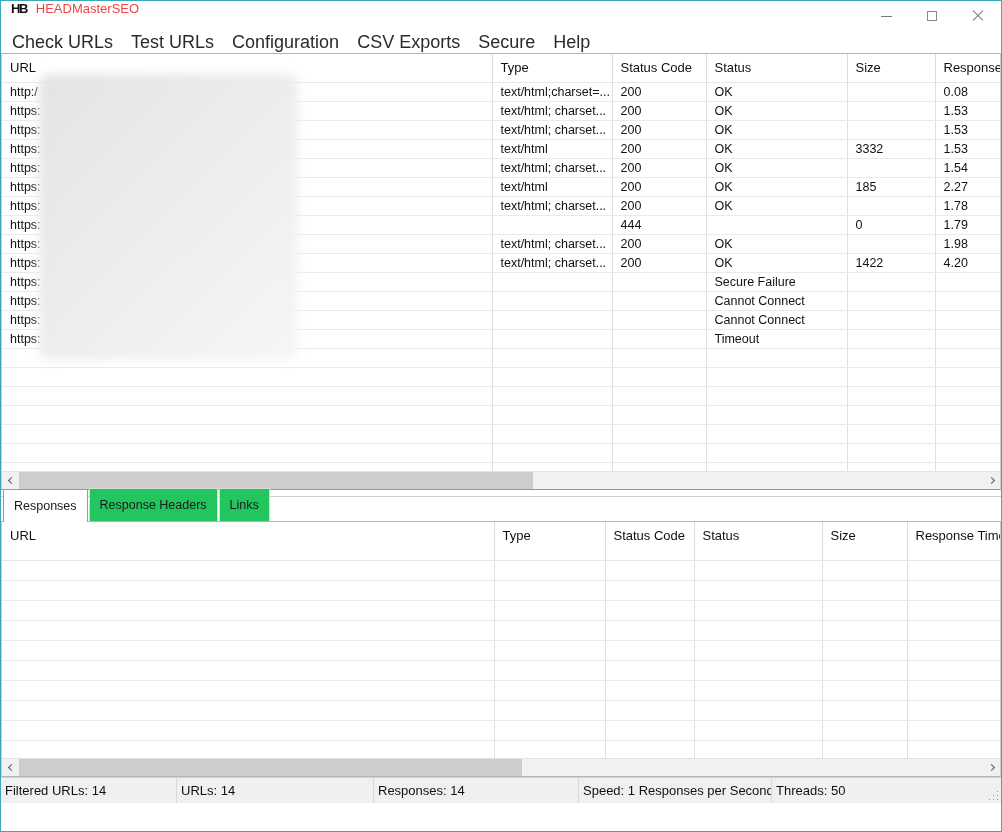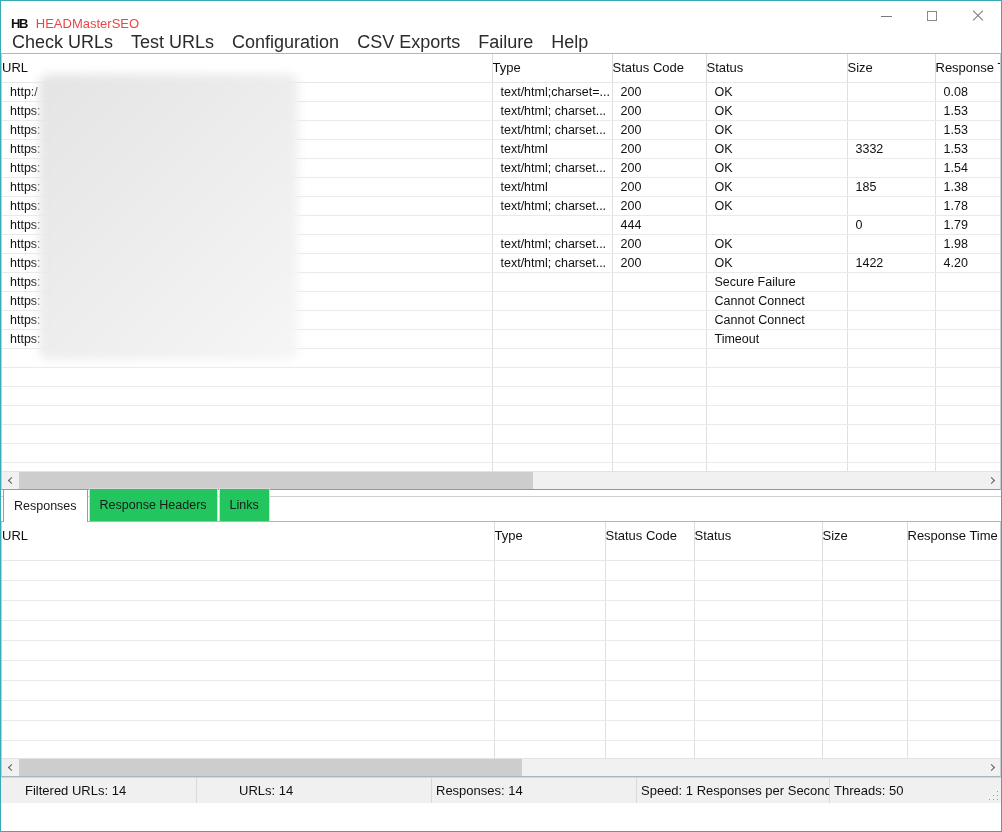--- a/index.html
+++ b/index.html
@@ -6,21 +6,21 @@
   html,body { background:#4a4a4a; }
   body { font-family:"Liberation Sans","DejaVu Sans",sans-serif; }
 
   .window{
     position:relative; width:1002px; height:832px; background:#fff;
     border:1px solid #3aaab8; overflow:hidden;
     font-size:13px; color:#1a1a1a;
   }
 
   
-  .titlebar{ height:30px; display:flex; align-items:flex-end; background:#fff; }
+  .titlebar{ height:30px; display:flex; align-items:flex-start; background:#fff; }
   .app-icon{ margin-left:10px; font-weight:800; font-size:13px; letter-spacing:-1.5px; color:#111; }
   .win-title{ margin-left:9px; color:#ef4444; font-size:13px; }
   .win-controls{ margin-left:auto; display:flex; height:30px; }
   .win-btn{ width:46px; height:30px; display:flex; align-items:center; justify-content:center; }
   .glyph-min{ width:11px; height:1px; background:#7a7a7a; display:block; }
   .glyph-max{ width:10px; height:10px; border:1px solid #8a8a8a; display:block; }
   .glyph-close{ position:relative; width:12px; height:12px; display:block; }
   .glyph-close::before,.glyph-close::after{
     content:""; position:absolute; left:-1px; top:5px; width:14px; height:1px; background:#7a7a7a;
   }
@@ -48,21 +48,21 @@
   .btn-abort{ width:96px; margin-left:2px; background:#d2d2d2; border:1px solid #c2c2c2; color:#8d8d8d; }
   .btn-clear{ width:97px; margin-left:3px; background:#f1f1f1; border:2px solid #2f2f2f; color:#000; }
 
   
   .listview{ position:relative; background:#fff; overflow:hidden; border:1px solid #a9b7be; border-left-color:#c4cdd2; border-right-color:#c4cdd2; }
   .lv-top{ height:437px; border-bottom:1px solid #8d989f; }
   .lv-bottom{ height:256px; }
   .lv-table{ width:100%; border-collapse:collapse; table-layout:fixed; }
   .lv-table th{
     text-align:left; font-weight:400; font-size:13px; color:#111;
-    padding:0 0 0 0; border-right:1px solid #dcdcdc; border-bottom:1px solid #e4e8eb;
+    padding:0 0 0 8px; border-right:1px solid #dcdcdc; border-bottom:1px solid #e4e8eb;
     overflow:hidden; white-space:nowrap;
   }
   .lv-top .lv-table th{ height:28px; }
   .lv-bottom .lv-table th{ height:38px; vertical-align:top; padding-top:6px; }
   .lv-table td{
     font-size:12.5px; color:#111; padding:0 0 0 8px;
     border-right:1px solid #e0e0e0; border-bottom:1px solid #e8ebee;
     overflow:hidden; white-space:nowrap;
   }
   .lv-top .lv-table td{ height:19px; }
@@ -96,21 +96,21 @@
     margin-bottom:-1px; position:relative; z-index:3;
   }
   .tab.inactive{ height:32px; background:#22c55e; border:1px solid #d9d9d9; border-bottom:none; margin-left:1px; }
 
   
   .statusbar{
     height:26px; background:#f0f0f0; border-top:1px solid #d4d4d4;
     display:flex; align-items:stretch; font-size:13px; color:#111;
   }
   .status-cell{ display:flex; align-items:center; padding-left:4px; border-right:1px solid #d9d9d9; overflow:hidden; white-space:nowrap; }
-  .sc-1{ width:176px;margin-left:20px; } .sc-2{ width:197px;margin-left:38px; } .sc-3{ width:205px; } .sc-4{ width:193px; }
+  .sc-1{ width:176px; } .sc-2{ width:197px; } .sc-3{ width:205px; } .sc-4{ width:193px; }
   .sc-5{ flex:1; border-right:none; position:relative; }
   .resize-grip{ position:absolute; right:3px; bottom:3px; width:1px; height:1px; background:#9e9e9e;
     box-shadow:-8px 0 #9e9e9e, 0 -8px #9e9e9e, -4px 0 #9e9e9e, 0 -4px #9e9e9e, -4px -4px #9e9e9e; }
   .filler td{ color:transparent; }
 </style>
 </head>
 <body>
 
 <div class="window">
 
@@ -128,21 +128,21 @@
           <span class="glyph-close"></span>
         </div>
     </div>
   </div>
 
   <div class="menubar">
     <span class="menu-item">Check URLs</span>
     <span class="menu-item">Test URLs</span>
     <span class="menu-item">Configuration</span>
     <span class="menu-item">CSV Exports</span>
-    <span class="menu-item">Failure</span>
+    <span class="menu-item">Secure</span>
     <span class="menu-item">Help</span>
   </div>
 
 
   <div class="listview lv-top">
     <table class="lv-table">
       <colgroup>
         <col style="width:490px">
           <col style="width:120px">
           <col style="width:94px">
@@ -206,21 +206,21 @@
             <td></td>
             <td>1.54</td>
           </tr>
 
           <tr>
             <td>https:</td>
             <td>text/html</td>
             <td>200</td>
             <td>OK</td>
             <td>185</td>
-            <td>1.38</td>
+            <td>2.27</td>
           </tr>
 
           <tr>
             <td>https:</td>
             <td>text/html; charset...</td>
             <td>200</td>
             <td>OK</td>
             <td></td>
             <td>1.78</td>
           </tr>

